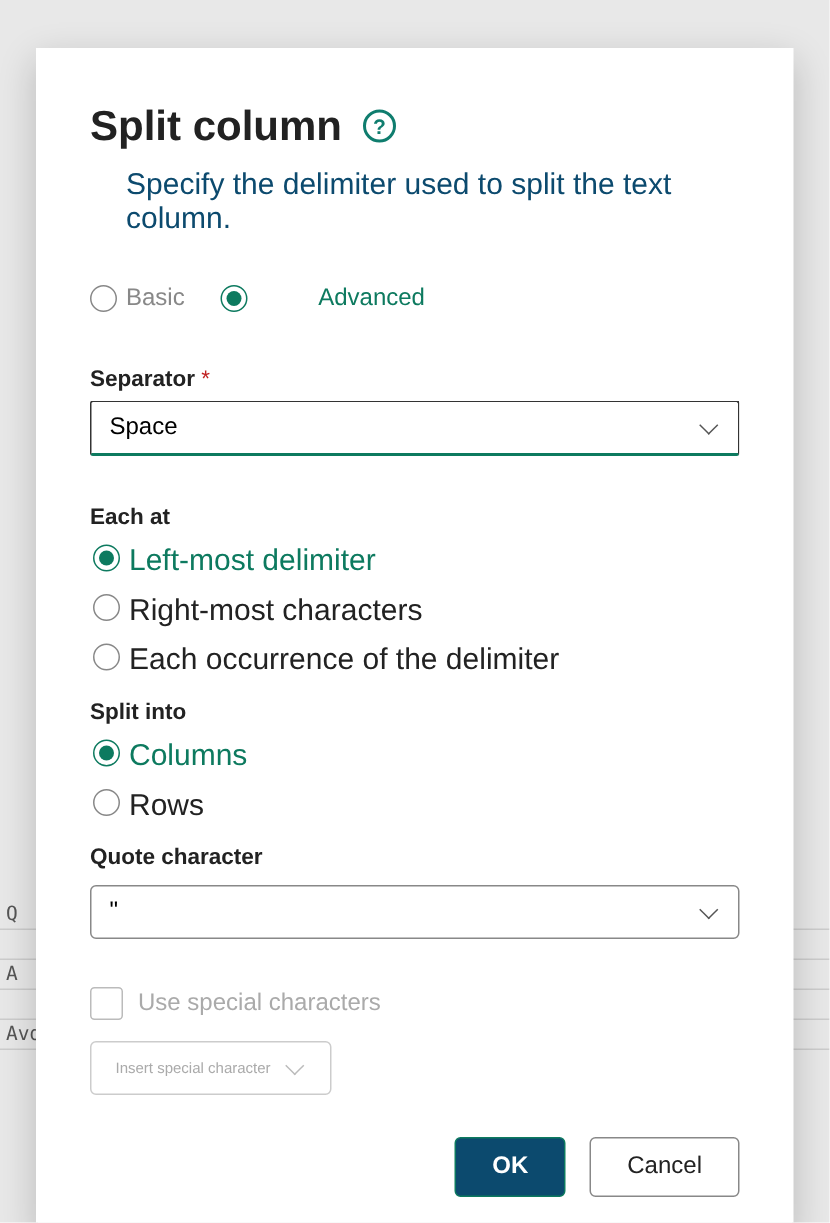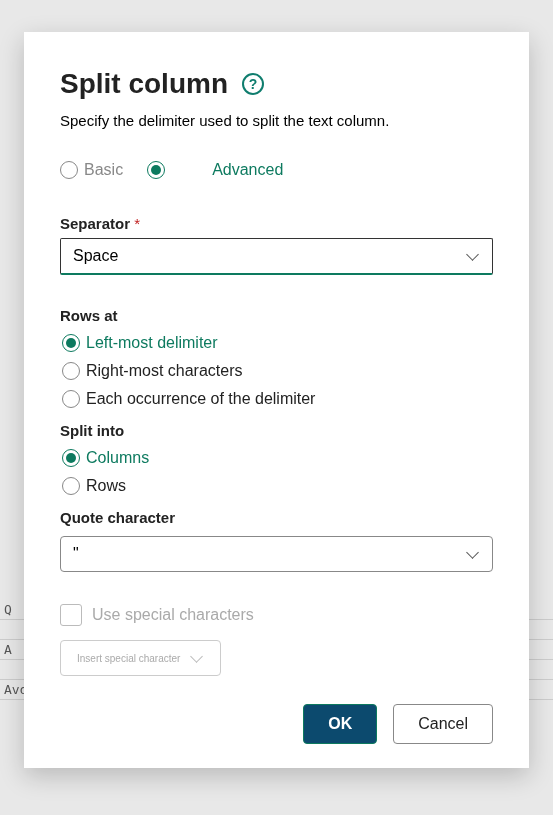--- a/index.html
+++ b/index.html
@@ -35,21 +35,21 @@
     .help-icon {
       width: 22px; height: 22px;
       border: 2px solid #0f7d6e;
       border-radius: 50%;
       display: flex; align-items: center; justify-content: center;
       color: #0f7d6e;
       font-size: 14px;
       font-weight: 600;
       cursor: pointer;
     }
-    .subtitle { font-size: 15px; color: #000000; margin-bottom: 32px; }
+    .subtitle { font-size: 20px; color: #0c4a6e; margin-bottom: 32px; margin-left: 24px; }
     .mode-row { display: flex; gap: 24px; margin-bottom: 36px; align-items:center;}
     .radio-opt { display: flex; align-items: flex-start; gap: 6px; font-size: 16px; cursor: pointer; }
     .radio-circle {
       width: 18px; height: 18px; border-radius: 50%;
       border: 1.5px solid #888;
       display: flex; align-items: center; justify-content: center;
       flex-shrink: 0;
     }
     .radio-circle.selected { border-color: #0d7a5f; }
     .radio-dot {
@@ -76,21 +76,21 @@
     .chev::before {
       content: "";
       position: absolute;
       top: 1px; left: 2px;
       width: 8px; height: 8px;
       border-right: 1.7px solid #555;
       border-bottom: 1.7px solid #555;
       transform: rotate(45deg);
     }
     .section-label { font-size: 15px; font-weight: 600; color: #222; margin-top: 6px; margin-bottom: 10px;}
-    .radio-list .radio-opt { margin-bottom: 10px; font-size: 16px; color: #222;}
+    .radio-list .radio-opt { margin-bottom: 10px; font-size: 20px; color: #222;}
     .radio-list .radio-opt .sel-text { color: #0d7a5f; }
     .radio-list { margin-bottom: 14px; margin-left: 2px;}
     .chk-row { display: flex; align-items: center; gap: 10px; margin: 18px 0 14px 0;}
     .chk {
       width: 22px; height: 22px;
       border: 1px solid #bbb;
       border-radius: 3px;
       cursor: pointer;
     }
     .chk-label { color: #aaa; font-size: 16px; }
@@ -160,21 +160,21 @@
 
   <div class="field-label">
     <span>Separator</span>
     <span class="req">*</span>
   </div>
   <div class="select">
     <span>Space</span>
     <span class="chev"></span>
   </div>
 
-  <div class="section-label">Rows at</div>
+  <div class="section-label">Each at</div>
   <div class="radio-list">
     <div class="radio-opt">
       <span class="radio-circle selected">
           <span class="radio-dot"></span>
         </span>
       <span class="sel-text">Left-most delimiter</span>
     </div>
     <div class="radio-opt">
       <span class="radio-circle"></span>
       <span>Right-most characters</span>

